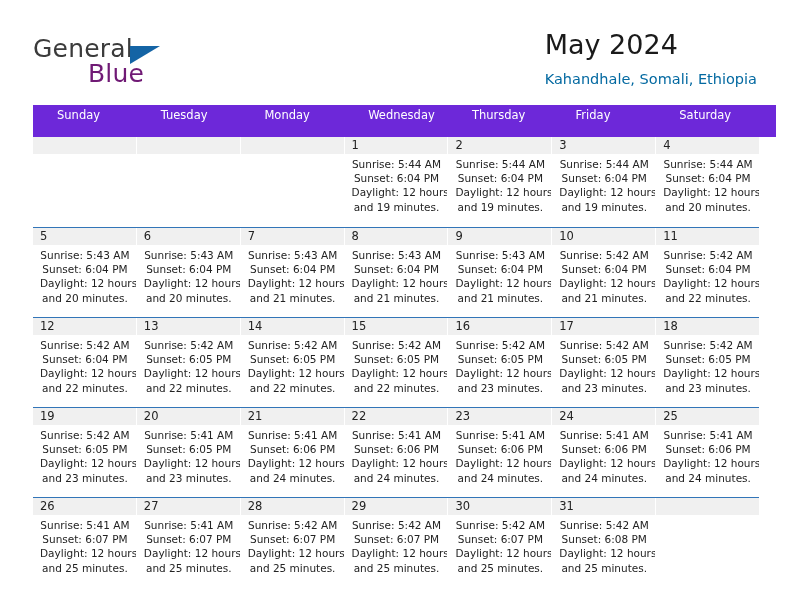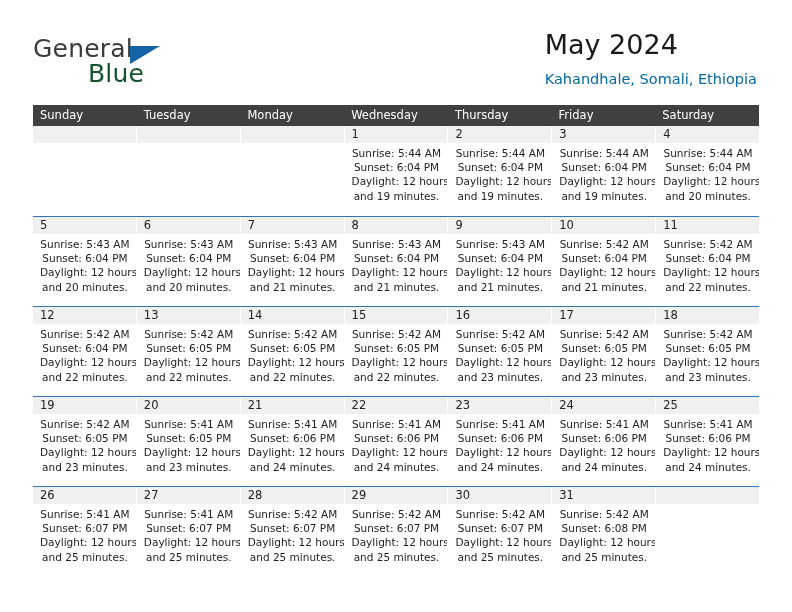--- a/index.html
+++ b/index.html
@@ -46,21 +46,21 @@
     color: #3b3b3b;
     font-family: "DejaVu Sans", sans-serif;
     font-weight: 400;
   }
   .brand-blue {
     position: absolute;
     left: 55px;
     top: 25px;
     font-size: 25px;
     letter-spacing: 0.2px;
-    color: #14532d;
+    color: #701a75;
     font-family: "DejaVu Sans", sans-serif;
     font-weight: 400;
   }
   .brand-triangle {
     position: absolute;
     left: 97px;
     top: 12px;
     width: 0;
     height: 0;
     border-left: 30px solid #1464a5;
@@ -94,22 +94,23 @@
   
   .calendar {
     position: absolute;
     left: 33px;
     top: 105px;
     width: 726px;
   }
   .dow-row {
     display: flex;
     width: 100%;
-    background: #404040;
-    height: 21px;
+    background: #6d28d9;
+    height: 32px;
+    padding-left: 17px;
   }
   .dow {
     flex: 1 1 0;
     color: #ffffff;
     font-size: 11.5px;
     line-height: 21px;
     padding-left: 7px;
     box-sizing: border-box;
     font-family: "DejaVu Sans", sans-serif;
     white-space: nowrap;

